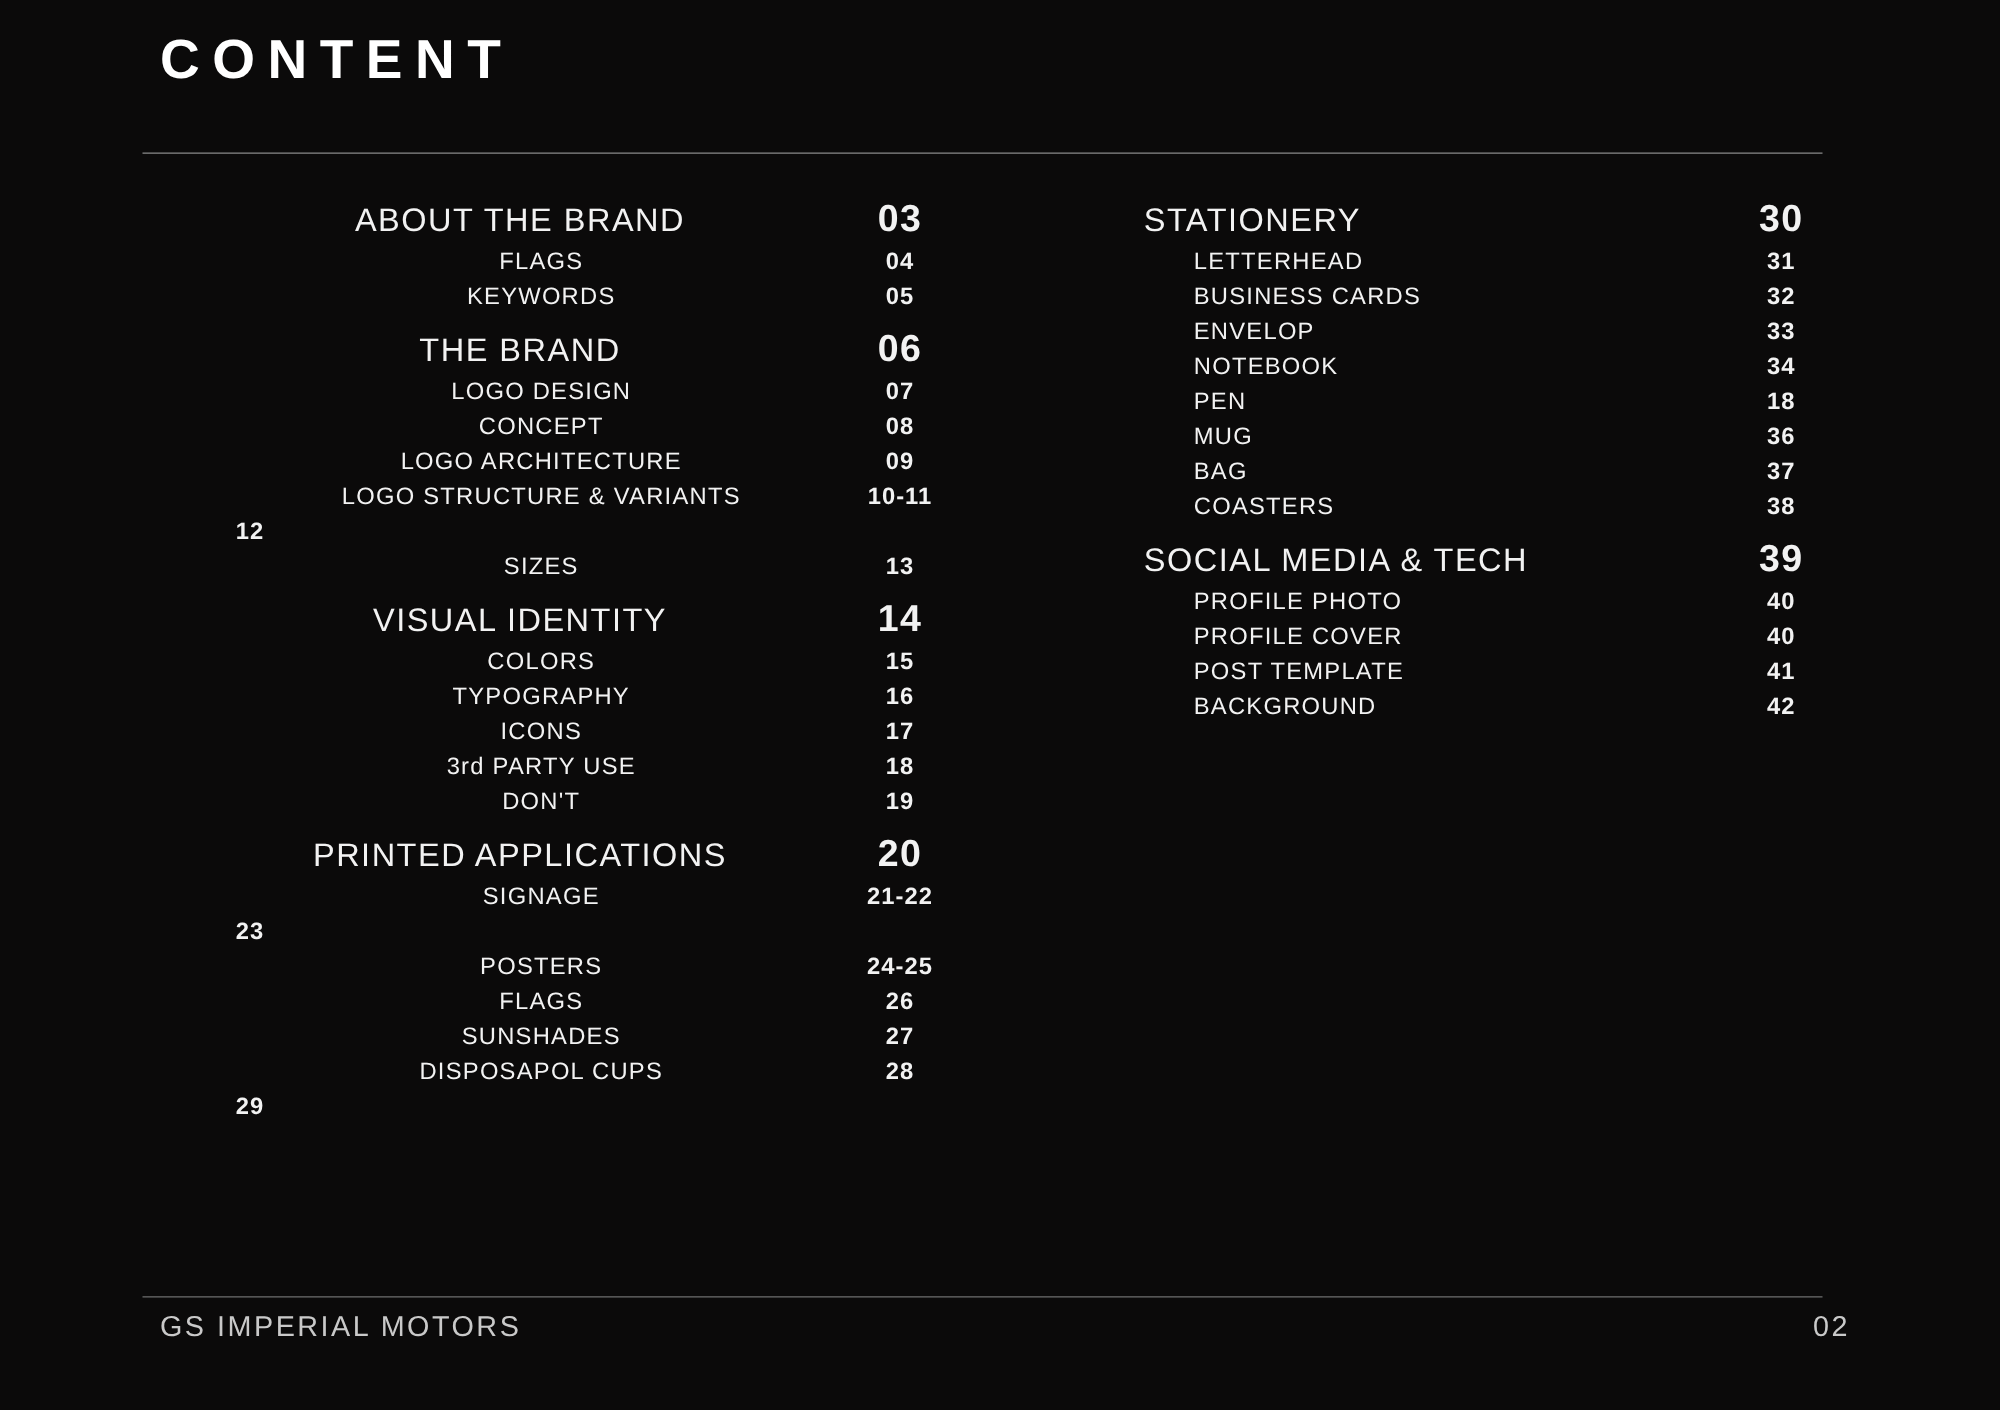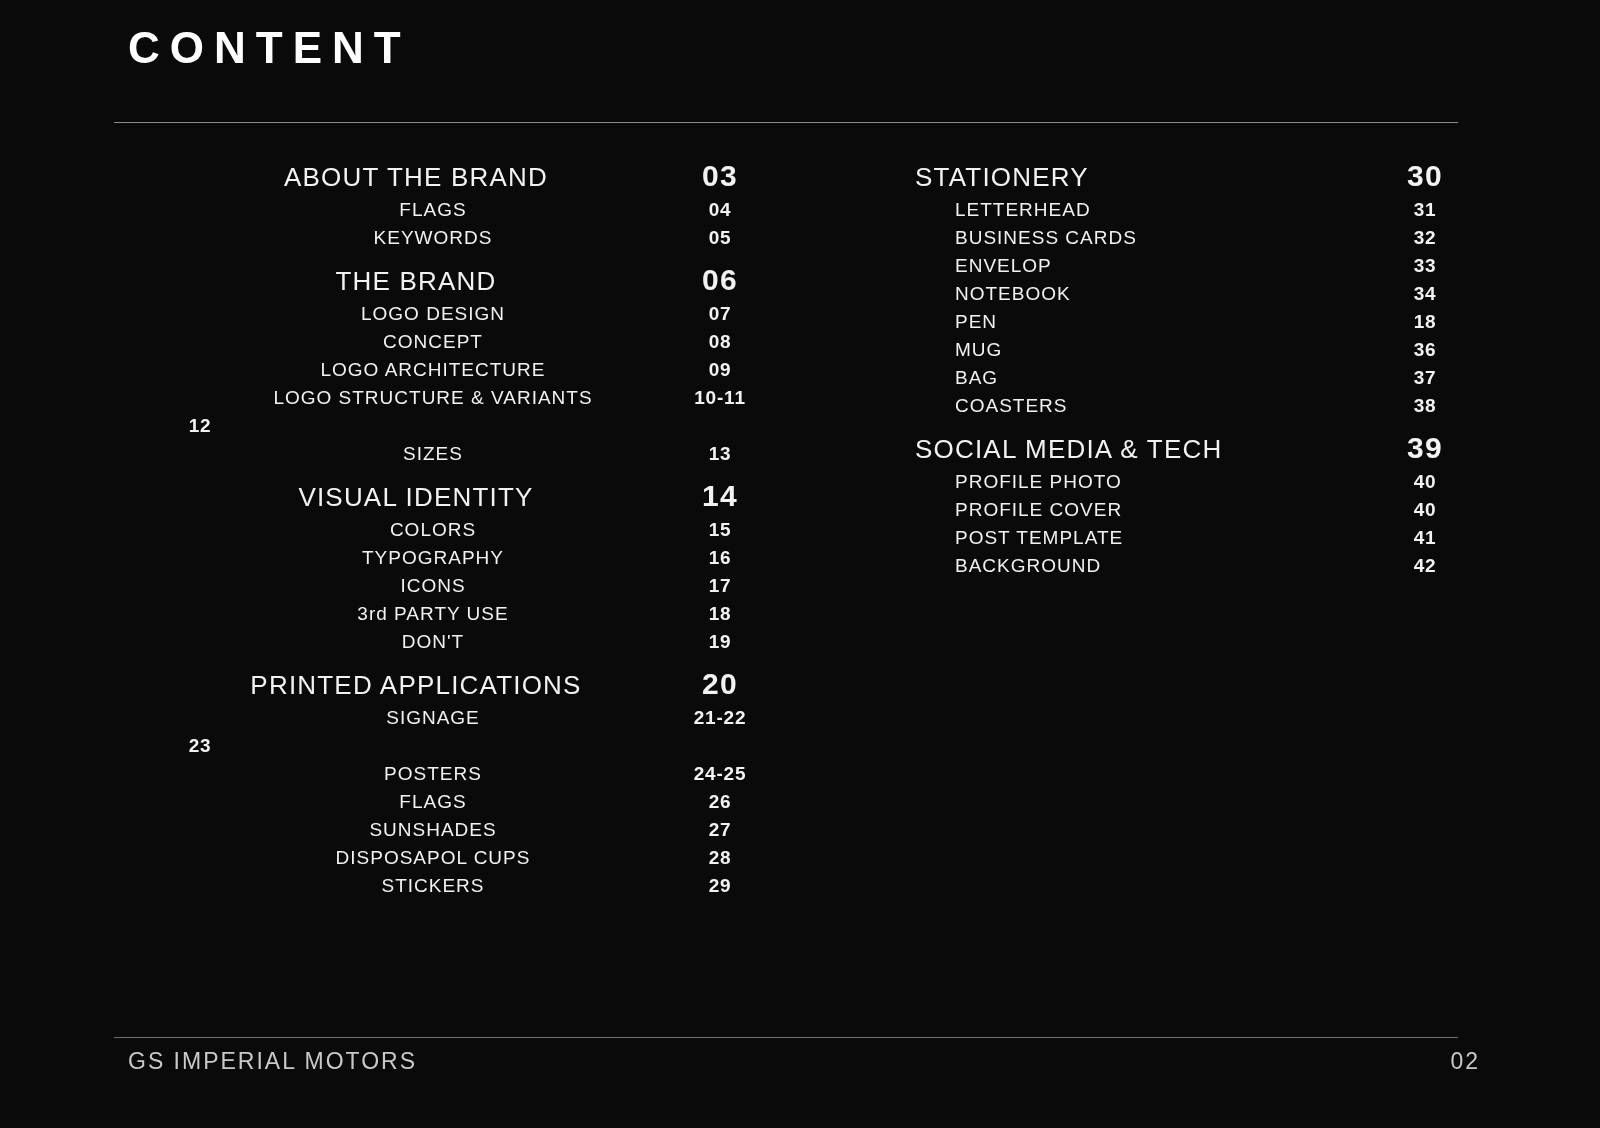--- a/index.html
+++ b/index.html
@@ -228,21 +228,20 @@
         </div>
         <div class="entry sub">
           <span class="lbl">SUNSHADES</span>
           <span class="pg">27</span>
         </div>
         <div class="entry sub">
           <span class="lbl">DISPOSAPOL CUPS</span>
           <span class="pg">28</span>
         </div>
         <div class="entry sub">
-          <span class="lbl">STICKERS</span>
           <span class="pg">29</span>
         </div>
       </div>
     <div class="col right" id="col-right">
         <div class="entry major">
           <span class="lbl">STATIONERY</span>
           <span class="pg">30</span>
         </div>
         <div class="entry sub">
           <span class="lbl">LETTERHEAD</span>

